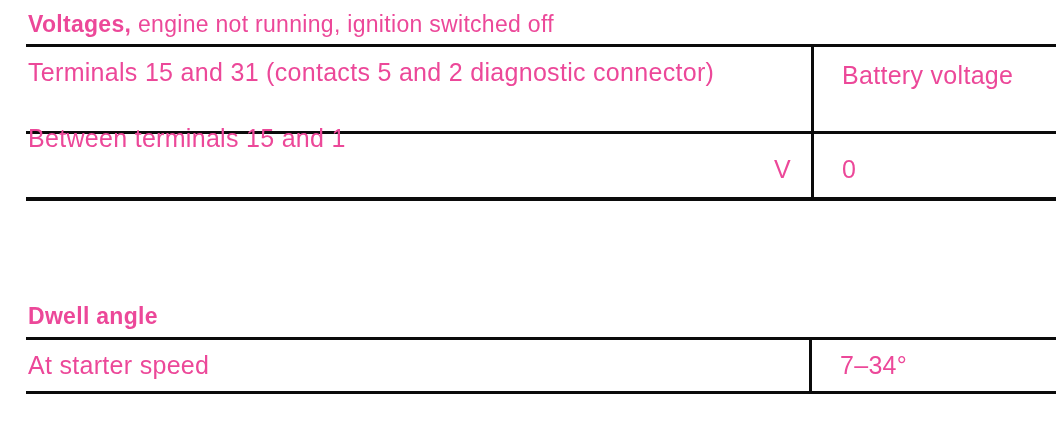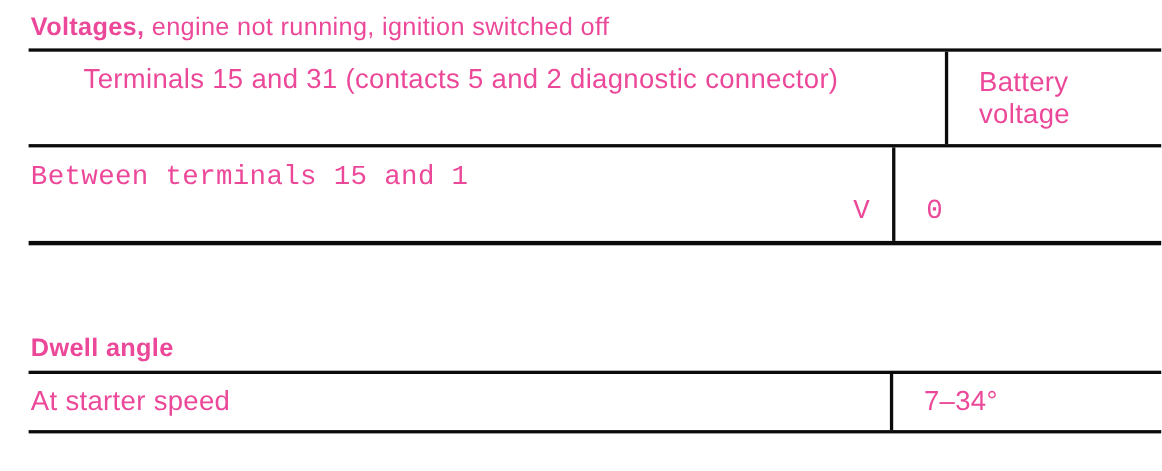--- a/index.html
+++ b/index.html
@@ -49,24 +49,24 @@
     box-sizing: border-box;
     padding-left: 2px;
   }
   .cell-right {
     flex: 1;
     padding-left: 28px;
   }
 
   
   #voltages-table .row-header { height: 84px; }
-  #voltages-table .row-header .cell-left  { padding-top: 11px; margin-left: 48px; }
+  #voltages-table .row-header .cell-left  { padding-top: 11px; }
   #voltages-table .row-header .cell-right { padding-top: 14px; }
 
-  #voltages-table .row-data { height: 85px; font-family: Liberation Mono, monospace; }
+  #voltages-table .row-data { height: 63px; }
   #voltages-table .row-data .cell-left {
     display: flex;
     flex-direction: column;
     justify-content: flex-end;
     padding-bottom: 12px;
     line-height: 31px;
   }
   #voltages-table .row-data .line2 {
     display: flex;
   }

